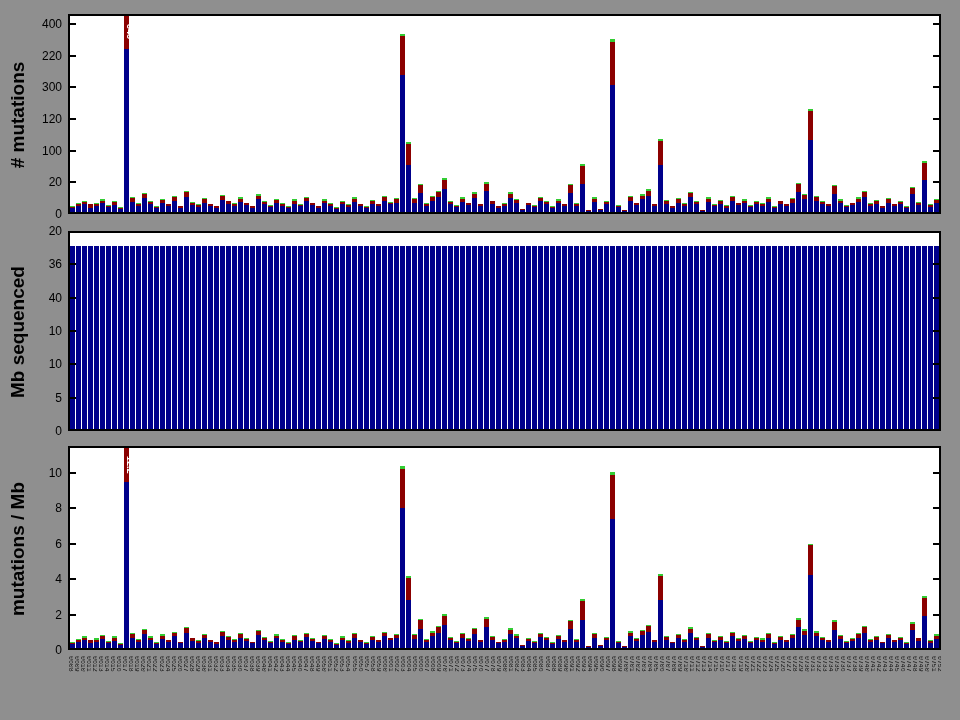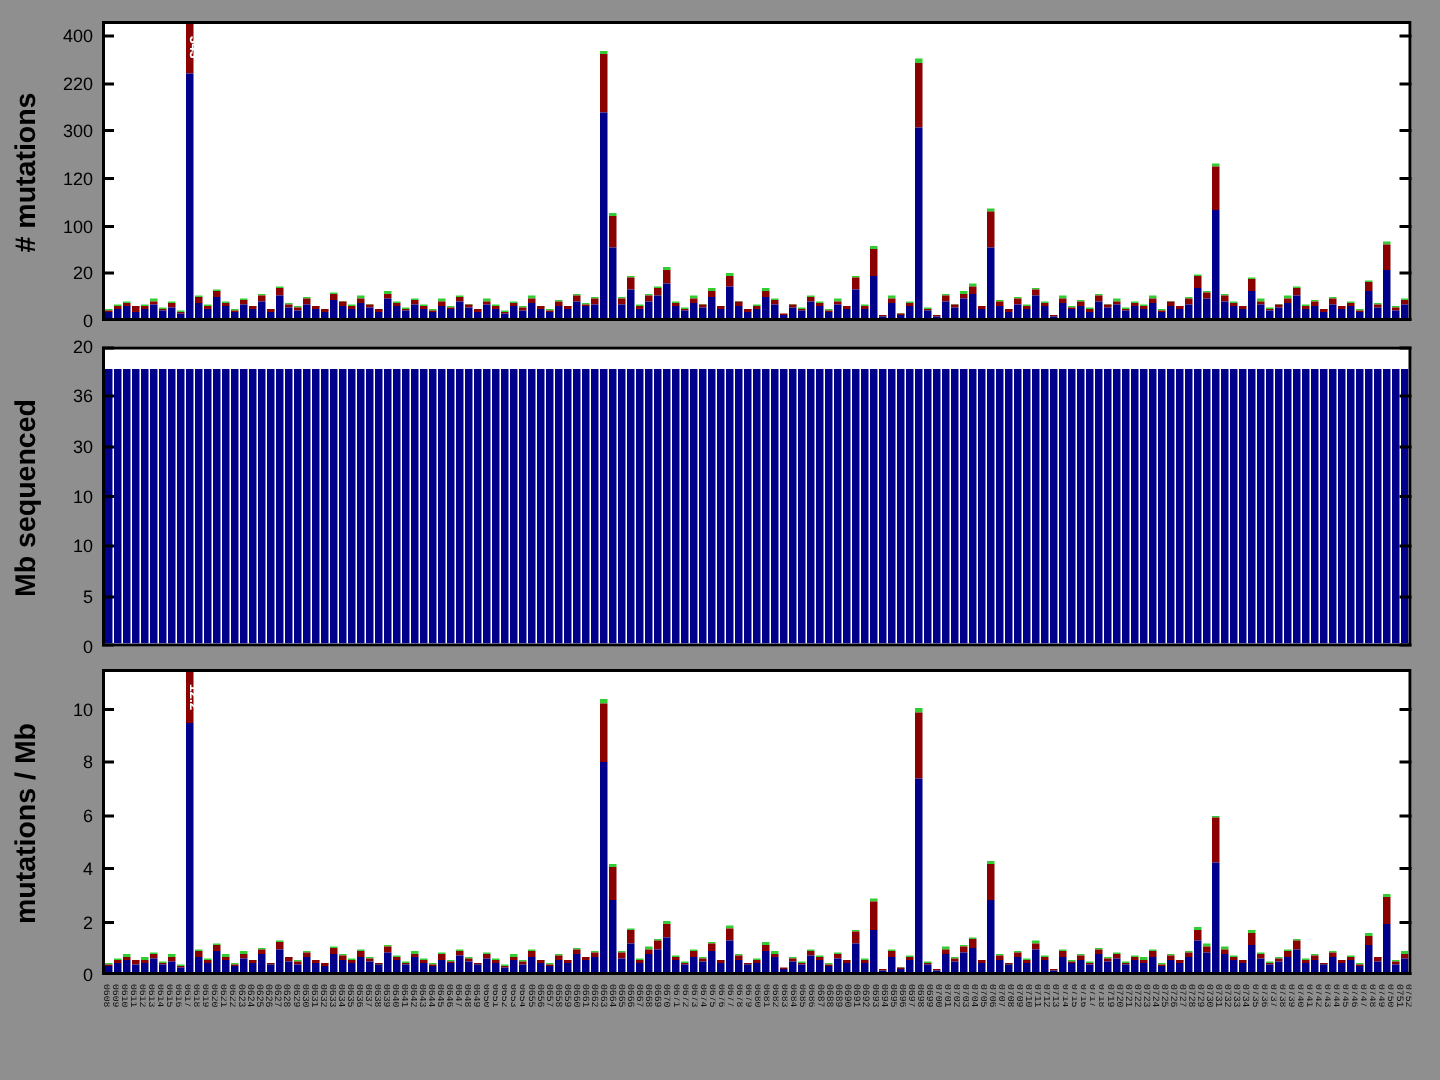--- a/index.html
+++ b/index.html
@@ -2114,21 +2114,21 @@
       <div class="ytick" style="top: 396.667px; right: 19px;"></div>
       <div class="yticklabel" style="left: 18px; top: 390.667px;">5</div>
       <div class="ytick" style="top: 363.333px; left: 68px;"></div>
       <div class="ytick" style="top: 363.333px; right: 19px;"></div>
       <div class="yticklabel" style="left: 18px; top: 357.333px;">10</div>
       <div class="ytick" style="top: 330px; left: 68px;"></div>
       <div class="ytick" style="top: 330px; right: 19px;"></div>
       <div class="yticklabel" style="left: 18px; top: 324px;">10</div>
       <div class="ytick" style="top: 296.667px; left: 68px;"></div>
       <div class="ytick" style="top: 296.667px; right: 19px;"></div>
-      <div class="yticklabel" style="left: 18px; top: 290.667px;">30</div>
+      <div class="yticklabel" style="left: 18px; top: 290.667px;">40</div>
       <div class="ytick" style="top: 263.333px; left: 68px;"></div>
       <div class="ytick" style="top: 263.333px; right: 19px;"></div>
       <div class="yticklabel" style="left: 18px; top: 257.333px;">36</div>
       <div class="ytick" style="top: 231px; left: 68px;"></div>
       <div class="ytick" style="top: 231px; right: 19px;"></div>
       <div class="yticklabel" style="left: 18px; top: 224px;">20</div>
       <div class="ytick" style="top: 648px; left: 68px;"></div>
       <div class="ytick" style="top: 648px; right: 19px;"></div>
       <div class="yticklabel" style="left: 18px; top: 643px;">0</div>
       <div class="ytick" style="top: 613.522px; left: 68px;"></div>

